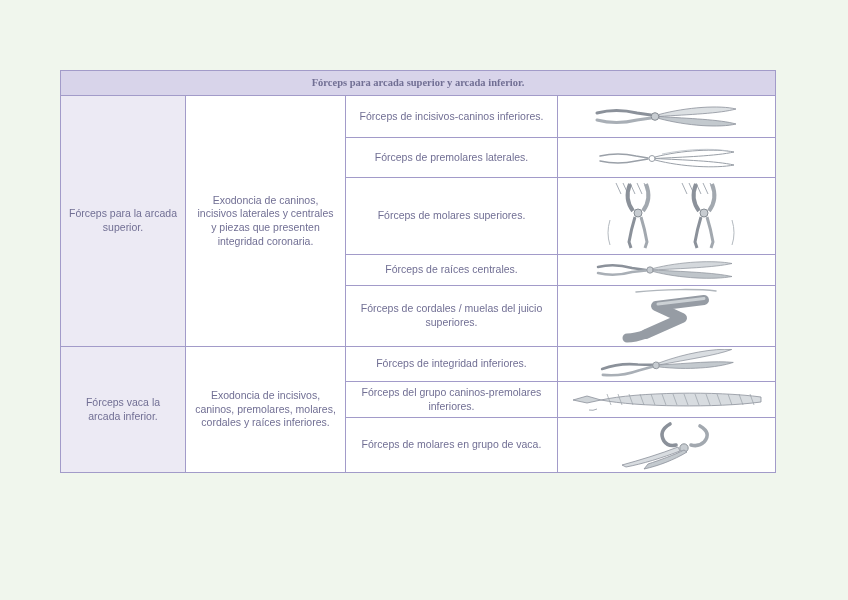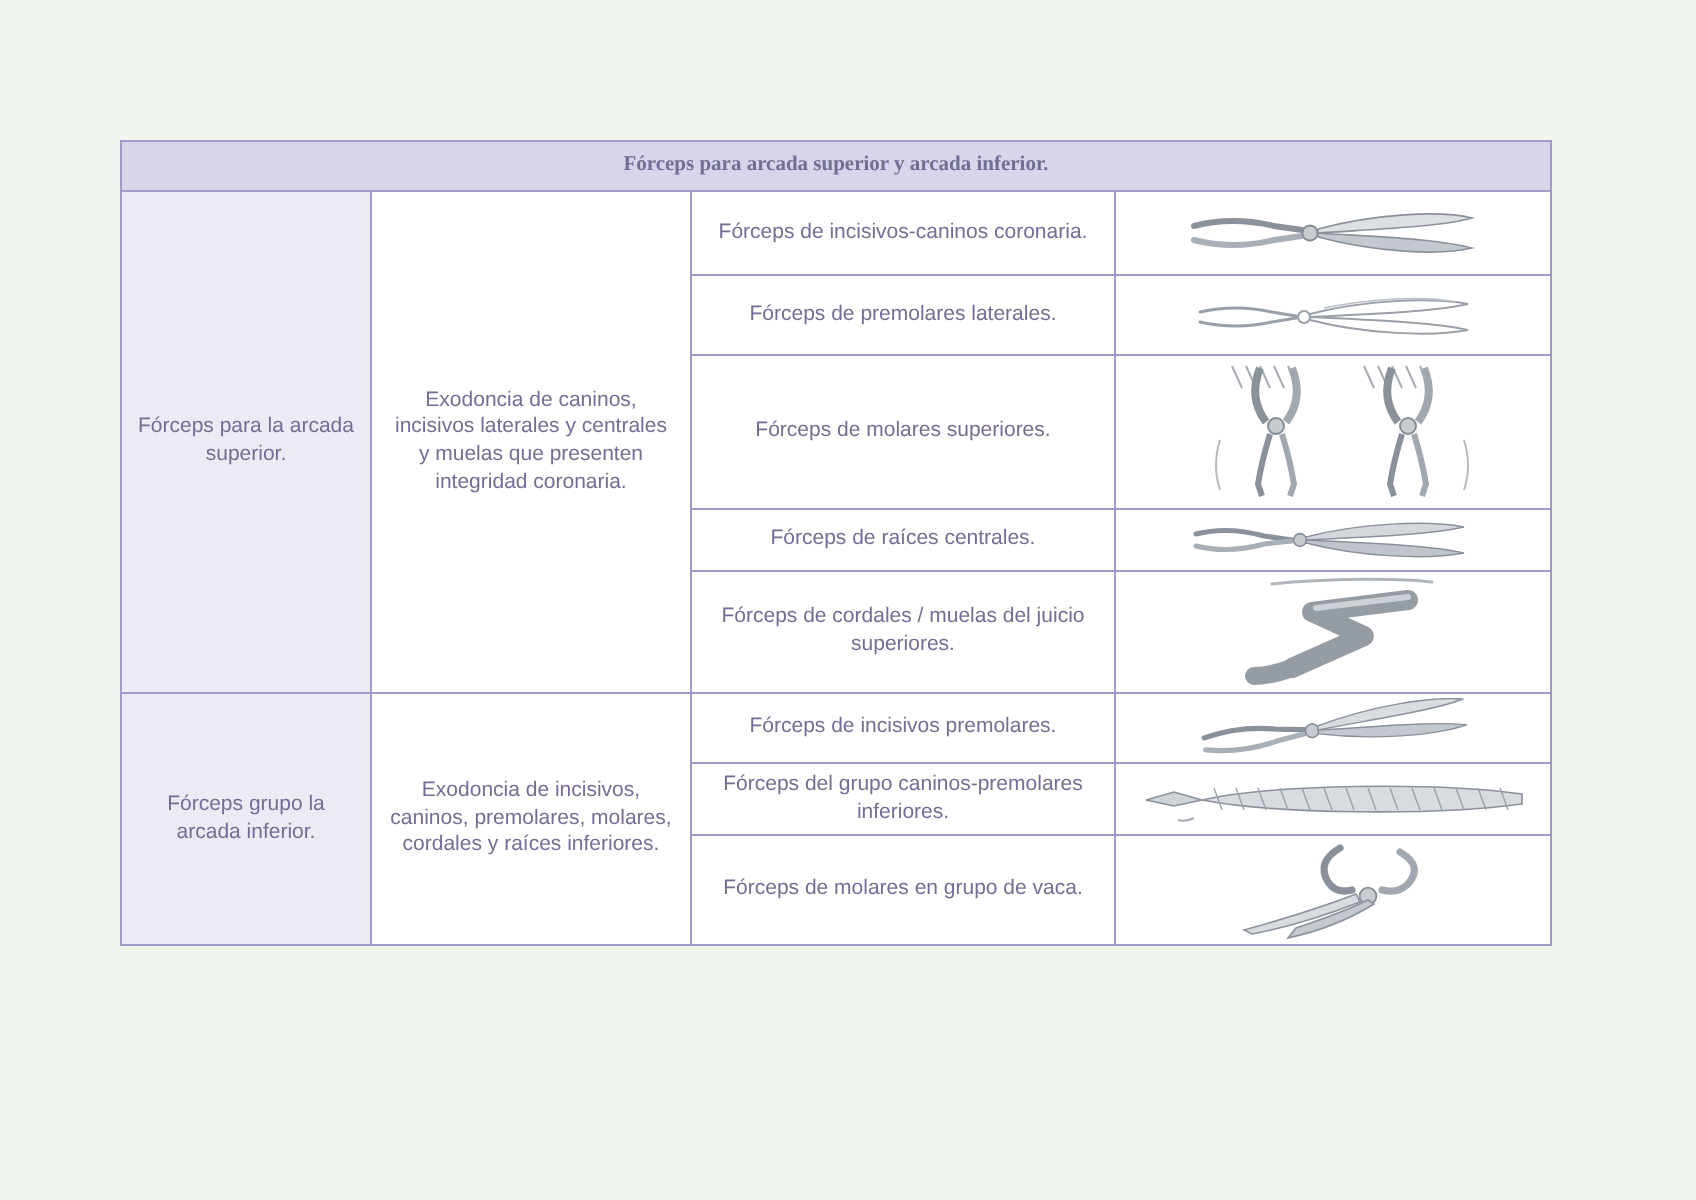--- a/index.html
+++ b/index.html
@@ -43,22 +43,22 @@
       <col style="width:218px">
     </colgroup>
     <tbody>
 
       <tr style="height:25px">
         <td colspan="4" class="title-cell">Fórceps para arcada superior y arcada inferior.</td>
       </tr>
 
       <tr style="height:42px">
         <td class="cat" rowspan="5">Fórceps para la arcada superior.</td>
-        <td class="desc" rowspan="5">Exodoncia de caninos, incisivos laterales y centrales y muelas que presenten integridad coronaria.</td>
-        <td class="lbl">Fórceps de incisivos-caninos coronaria.</td>
+        <td class="desc" rowspan="5">Exodoncia de caninos, incisivos laterales y centrales y piezas que presenten integridad coronaria.</td>
+        <td class="lbl">Fórceps de incisivos-caninos inferiores.</td>
         <td class="img-cell">
           <svg width="150" height="32" viewBox="0 0 150 32">
             <path d="M5 12 Q24 7 45 12 L59 14" fill="none" stroke="#8b919a" stroke-width="3" stroke-linecap="round"></path>
             <path d="M5 19 Q24 24 45 19 L59 17" fill="none" stroke="#a9afb6" stroke-width="3" stroke-linecap="round"></path>
             <circle cx="63" cy="15.5" r="3.8" fill="#c7ccd1" stroke="#868c93" stroke-width="1"></circle>
             <path d="M67 13.5 C95 6 128 4 144 8 C128 12.5 97 13.5 67 15.5 Z" fill="#dce0e3" stroke="#8b919a" stroke-width="0.8"></path>
             <path d="M67 17.5 C95 25 128 27 144 23 C128 18.5 97 17.5 67 15.5 Z" fill="#c3c9ce" stroke="#8b919a" stroke-width="0.8"></path>
           </svg>
         </td>
       </tr>
@@ -124,23 +124,23 @@
           <svg width="130" height="56" viewBox="0 0 130 56">
             <path d="M34 4 C62 1 98 1 114 3" stroke="#b0b6bc" fill="none" stroke-width="1.5" stroke-linecap="round"></path>
             <path d="M102 12 L54 18 L80 30 L44 46" fill="none" stroke="#969ca4" stroke-width="10" stroke-linejoin="round" stroke-linecap="round"></path>
             <path d="M102 10.5 L56 16" fill="none" stroke="#ccd1d5" stroke-width="3" stroke-linecap="round"></path>
             <path d="M44 46 Q33 50 25 50" fill="none" stroke="#969ca4" stroke-width="9" stroke-linecap="round"></path>
           </svg>
         </td>
       </tr>
 
       <tr style="height:31px">
-        <td class="cat" rowspan="3">Fórceps grupo la arcada inferior.</td>
+        <td class="cat" rowspan="3">Fórceps vaca la arcada inferior.</td>
         <td class="desc" rowspan="3">Exodoncia de incisivos, caninos, premolares, molares, cordales y raíces inferiores.</td>
-        <td class="lbl">Fórceps de incisivos premolares.</td>
+        <td class="lbl">Fórceps de integridad inferiores.</td>
         <td class="img-cell">
           <svg width="150" height="30" viewBox="0 0 150 30">
             <g transform="rotate(-7 75 15)">
               <path d="M10 12 Q28 8 46 12 L60 14" fill="none" stroke="#8b919a" stroke-width="2.6" stroke-linecap="round"></path>
               <path d="M10 18 Q28 22 46 18 L60 16" fill="none" stroke="#a9afb6" stroke-width="2.6" stroke-linecap="round"></path>
               <circle cx="64" cy="15" r="3.4" fill="#c7ccd1" stroke="#868c93" stroke-width="0.8"></circle>
               <path d="M67 13 C94 6.5 124 5 141 8.5 C124 12.5 96 13 67 15 Z" fill="#d9dde1" stroke="#8b919a" stroke-width="0.7"></path>
               <path d="M67 17 C94 23.5 124 25 141 21.5 C124 17.5 96 17 67 15 Z" fill="#c3c9ce" stroke="#8b919a" stroke-width="0.7"></path>
             </g>
           </svg>

